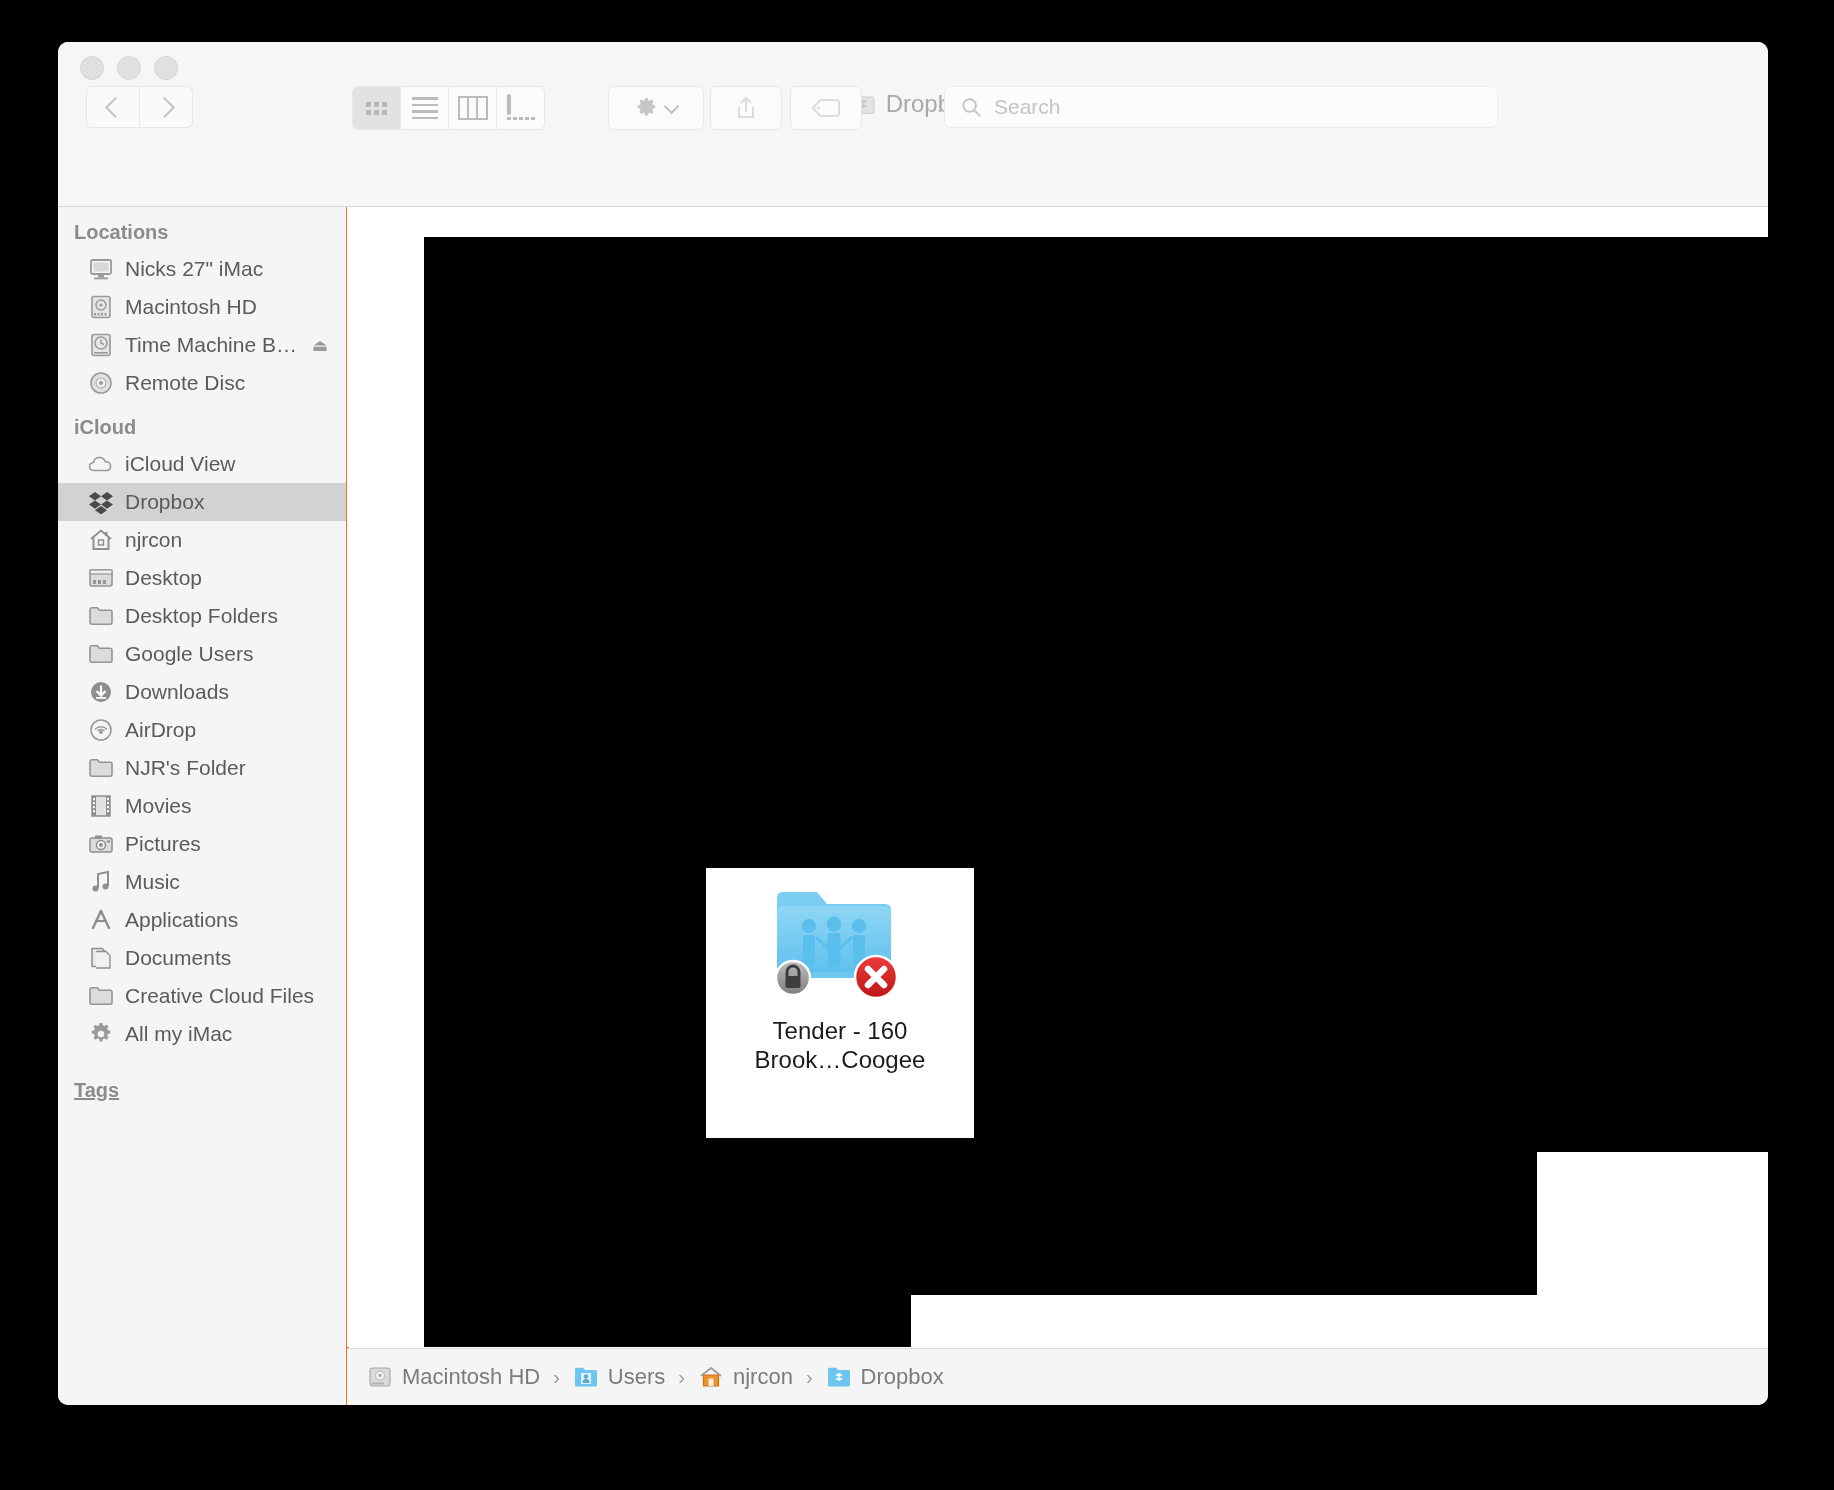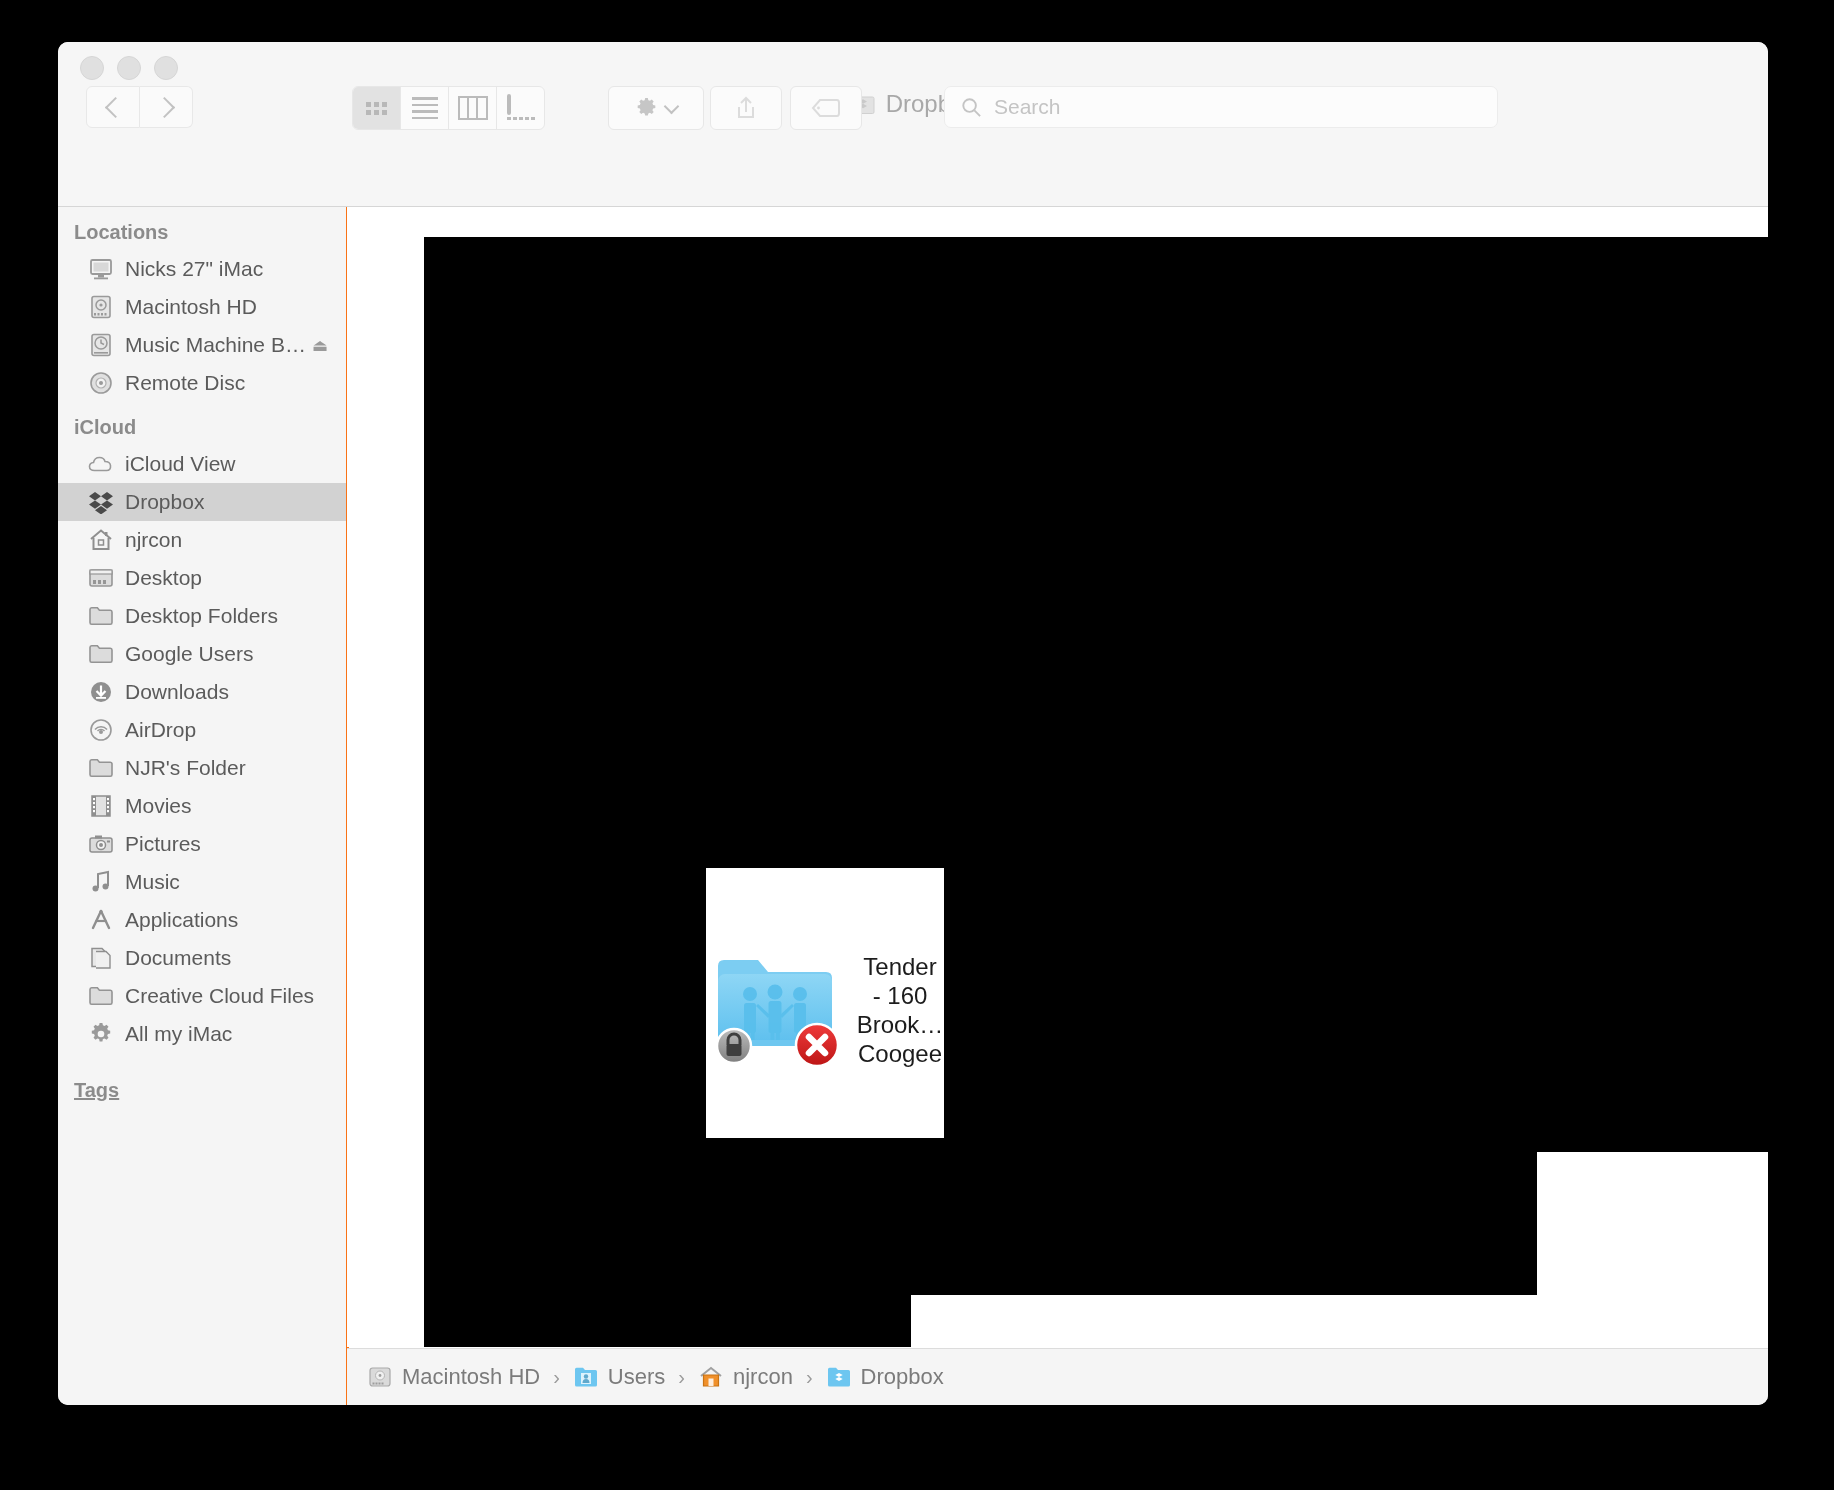--- a/index.html
+++ b/index.html
@@ -233,25 +233,25 @@
     height: 1140px;
     background: #ffffff;
     overflow: hidden;
   }
   .glitch { position: absolute; background: #000000; }
 
   #file-tile {
     position: absolute;
     left: 359px;
     top: 661px;
-    width: 238px;
+    width: 268px;
     height: 270px;
     background: #ffffff;
     display: flex;
-    flex-direction: row;
+    flex-direction: column;
     align-items: center;
   }
   #folder-icon-wrap {
     position: relative;
     width: 150px; height: 122px;
     margin-top: 12px;
   }
   #file-name {
     margin-top: 14px;
     text-align: center;
@@ -439,21 +439,21 @@
 
     <div class="sb-item">
       <span class="sb-icon">
         <svg width="22" height="24" viewBox="0 0 22 24">
             <rect x="2" y="1.5" width="18" height="21" rx="2" fill="#e6e6e6" stroke="#9a9a9a" stroke-width="1.6"></rect>
             <circle cx="11" cy="10" r="6" fill="none" stroke="#9a9a9a" stroke-width="1.5"></circle>
             <path d="M11 6.5 L11 10 L14 11.5" stroke="#9a9a9a" stroke-width="1.5" fill="none"></path>
             <rect x="4" y="19" width="14" height="1.6" fill="#9a9a9a"></rect>
           </svg>
       </span>
-      <span class="sb-label">Music Machine B…</span>
+      <span class="sb-label">Time Machine B…</span>
       <span class="eject">⏏</span>
     </div>
 
     <div class="sb-item">
       <span class="sb-icon">
         <svg width="24" height="24" viewBox="0 0 24 24">
             <circle cx="12" cy="12" r="10" fill="#e0e0e0" stroke="#9a9a9a" stroke-width="1.6"></circle>
             <circle cx="12" cy="12" r="5" fill="#f2f2f2" stroke="#b0b0b0" stroke-width="1.2"></circle>
             <circle cx="12" cy="12" r="2" fill="#9a9a9a"></circle>
           </svg>

